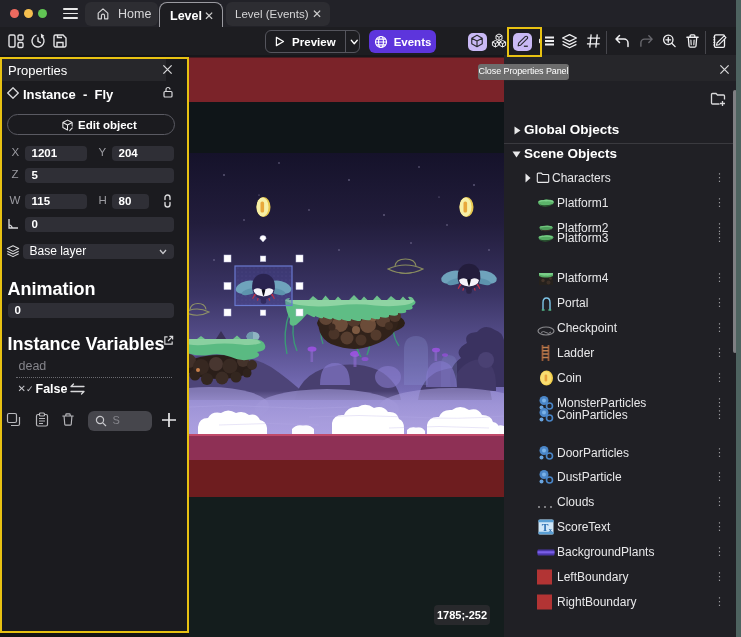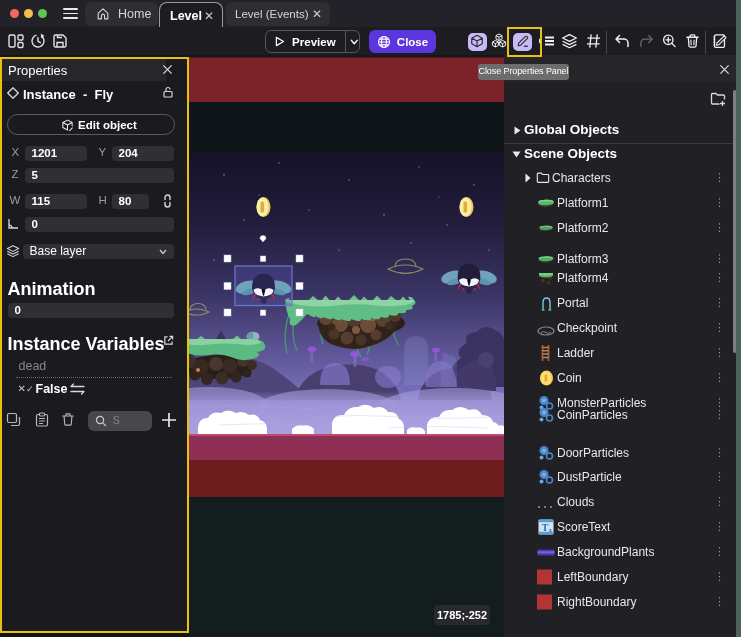--- a/index.html
+++ b/index.html
@@ -100,21 +100,21 @@
     <svg width="10" height="10" viewBox="0 0 10 10" style="margin-left:5px;">
       <path d="M1.5 3 5 7 8.5 3" fill="none" stroke="#fff" stroke-width="1.5" stroke-linecap="round" stroke-linejoin="round"></path>
     </svg>
   </div>
   <div id="btn-share">
     <svg width="14" height="14" viewBox="0 0 16 16">
       <circle cx="8" cy="8" r="6.3" fill="none" stroke="#fff" stroke-width="1.3"></circle>
       <ellipse cx="8" cy="8" rx="2.8" ry="6.3" fill="none" stroke="#fff" stroke-width="1.3"></ellipse>
       <path d="M1.7 8 H14.3 M2.6 4.7 H13.4 M2.6 11.3 H13.4" stroke="#fff" stroke-width="1.3" fill="none"></path>
     </svg>
-    <span style="font-size:11.5px;font-weight:bold;margin-left:6px;">Close</span>
+    <span style="font-size:11.5px;font-weight:bold;margin-left:6px;">Events</span>
   </div>
 
   <div class="toolbg" style="left:467.5px;"></div>
   <svg class="ticon" style="left:470px;width:14px;" viewBox="0 0 16 16">
     <path d="M8 1.5 14 4.75 14 11.25 8 14.5 2 11.25 2 4.75 Z M2 4.75 8 8 14 4.75 M8 8 V14.5" fill="none" stroke="#2a2a30" stroke-width="1.3" stroke-linejoin="round"></path>
   </svg>
   <svg class="ticon" style="left:491px;width:16px;" viewBox="0 0 16 16">
     <g fill="none" stroke="#f0f0f2" stroke-width="1" stroke-linejoin="round">
       <path d="M8 1 L11 2.6 V6 L8 7.6 5 6 V2.6 Z M5 2.6 8 4.2 11 2.6 M8 4.2 V7.6"></path>
       <path d="M4.4 7.4 L7.4 9 V12.4 L4.4 14 1.4 12.4 V9 Z M1.4 9 4.4 10.6 7.4 9 M4.4 10.6 V14"></path>
@@ -513,21 +513,21 @@
   </div>
   <div class="orow" style="top:161px;">
     <svg class="oicon" viewBox="0 0 20 18">
           <path d="M2.5 8 q3 -2 5.5 -1 q3 -1.5 5.5 -0.5 q3.5 0 4.5 2 q-1 2.5 -4.5 3 l-6.5 0.5 q-4 0 -4.5 -4 z" fill="#4f9e5c"></path>
           <path d="M4 10.5 q4 2 12 0 q-2.5 2.5 -6.5 2.5 q-4 0 -5.5 -2.5 z" fill="#3a2d26"></path>
           <path d="M3.5 8 q3.5 -1 6.5 -0.8 q3.5 -0.4 6.5 0.8" stroke="#6fc47d" stroke-width="1.3" fill="none"></path>
         </svg>
     <span class="oname">Platform2</span>
         <span class="kebab">⋮</span>
   </div>
-  <div class="orow" style="top:192px;">
+  <div class="orow" style="top:171px;">
     <svg class="oicon" viewBox="0 0 20 18">
           <path d="M1.5 8 q3 -2.5 6 -1.5 q3 -1.5 6 -0.5 q4 0 5 2.5 q-1 2.5 -4.5 3 l-7.5 0.5 q-4.5 0 -5 -4 z" fill="#55ab63"></path>
           <path d="M3 10.5 q4.5 2.2 14 0 q-3 3 -7.5 3 q-4.5 0 -6.5 -3 z" fill="#26492c"></path>
           <path d="M2.5 8 q4 -1.2 7.5 -1 q4 -0.3 7 1" stroke="#79cd88" stroke-width="1.4" fill="none"></path>
         </svg>
     <span class="oname">Platform3</span>
         <span class="kebab">⋮</span>
   </div>
   <div class="orow" style="top:211px;">
     <svg class="oicon" viewBox="0 0 18 18">

